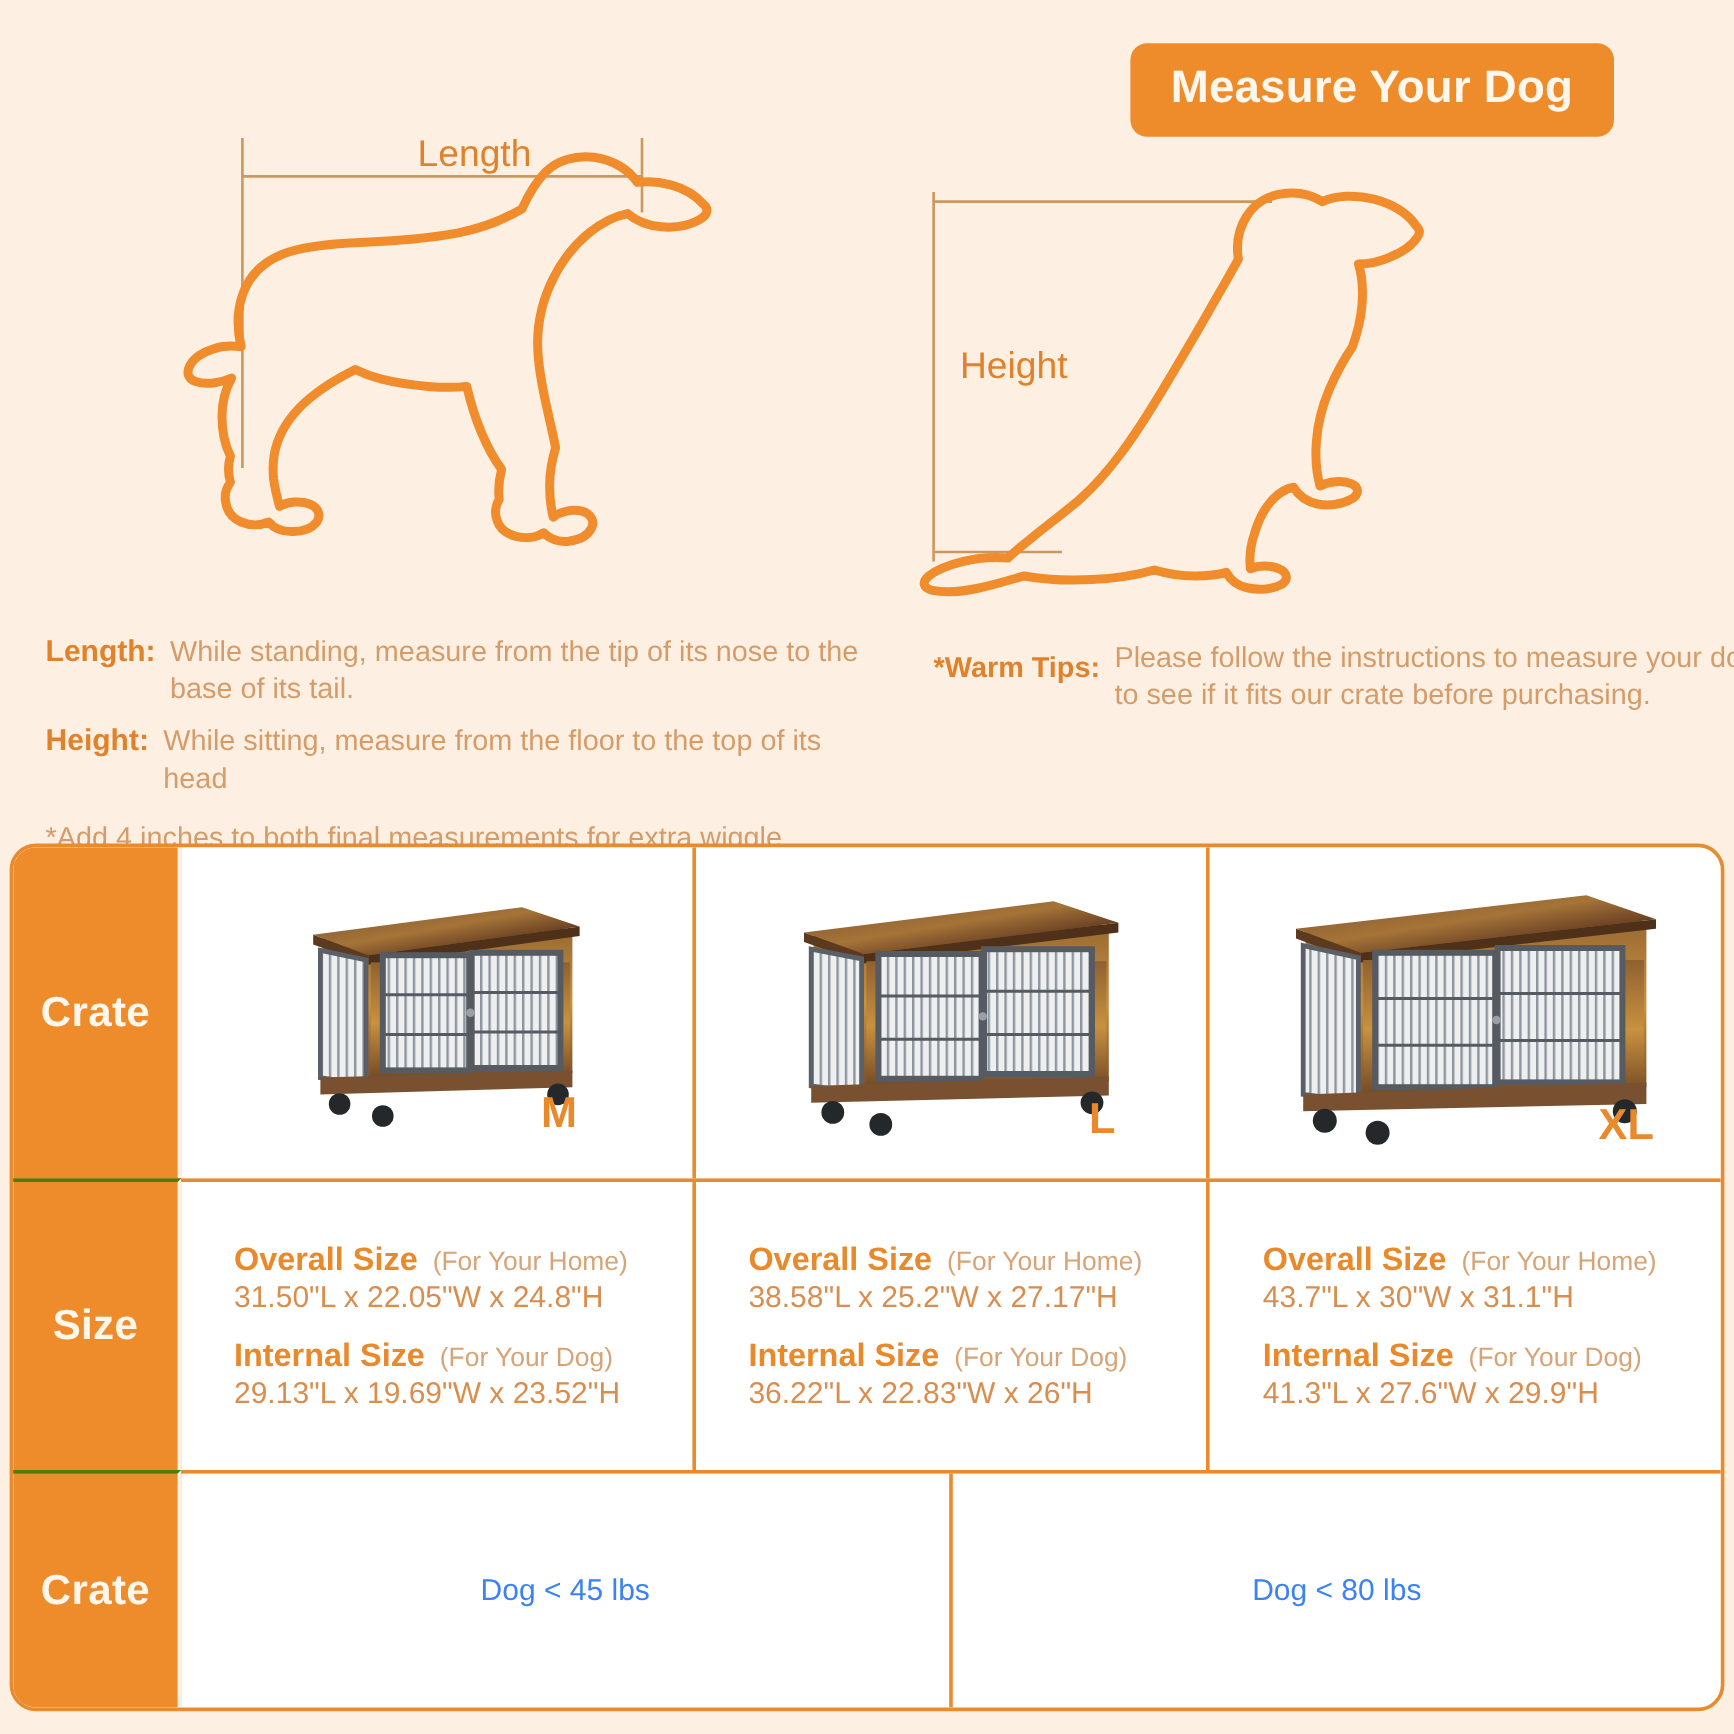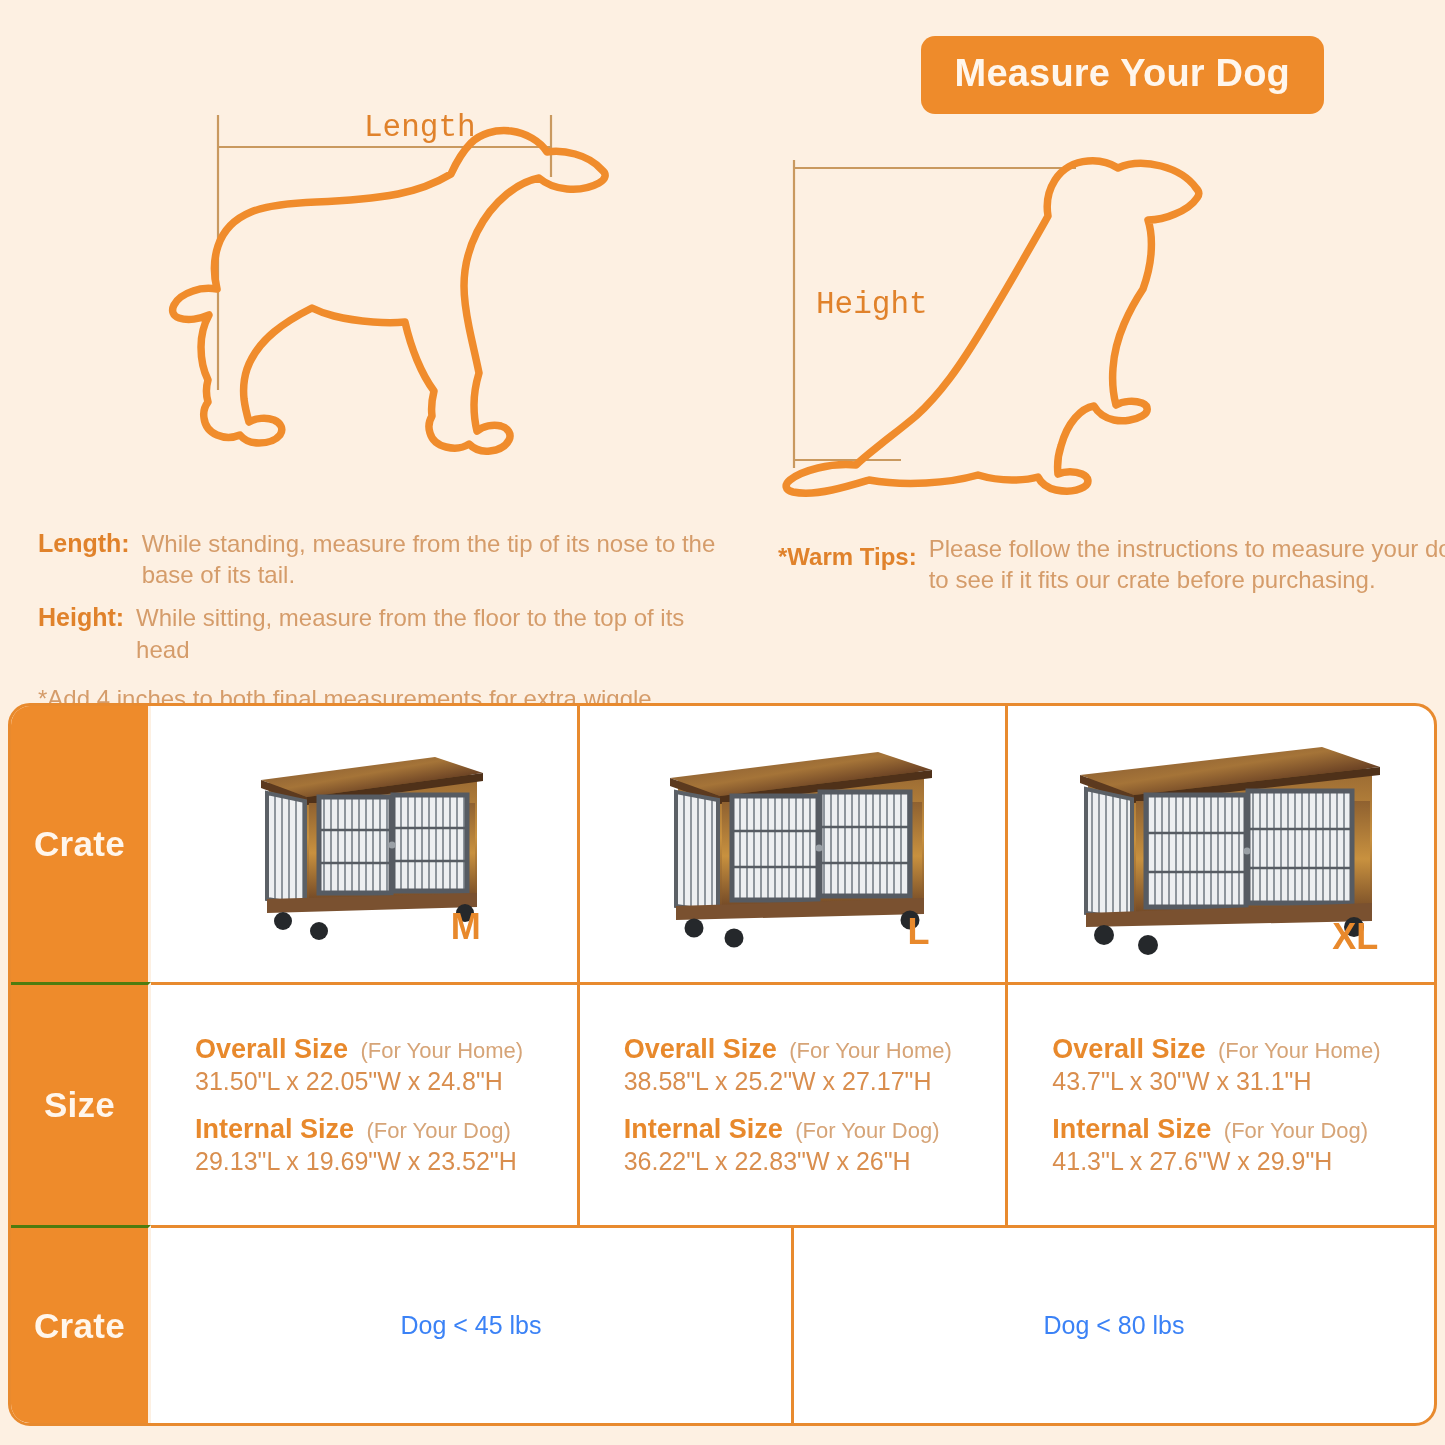--- a/index.html
+++ b/index.html
@@ -10,40 +10,39 @@
     background: #FDF0E2;
     font-family: "Liberation Sans", sans-serif;
     overflow: hidden;
     position: relative;
   }
 
   
   .badge-wrap {
     position: absolute;
     top: 36px;
-    right: 121px;
+    right: 100px;
   }
   .badge {
     background: #EE8B2B;
     color: #FFF6EC;
     font-size: 38px;
     font-weight: bold;
     letter-spacing: 0.2px;
     padding: 16px 34px 19px 34px;
     border-radius: 14px;
     white-space: nowrap;
   }
 
   
   .illus-zone {
     position: absolute;
-    top: 0; left: 16px;
+    top: 0; left: 0;
     width: 1174px;
     height: 520px;
-    font-family: Liberation Mono, monospace;
   }
   .dog-panel { position: absolute; }
   .dog-panel svg { display: block; overflow: visible; }
 
   .panel-left  { left: 150px; top: 95px; }
   .panel-right { left: 760px; top: 150px; }
 
   .dim-label {
     position: absolute;
     color: #E0822B;

